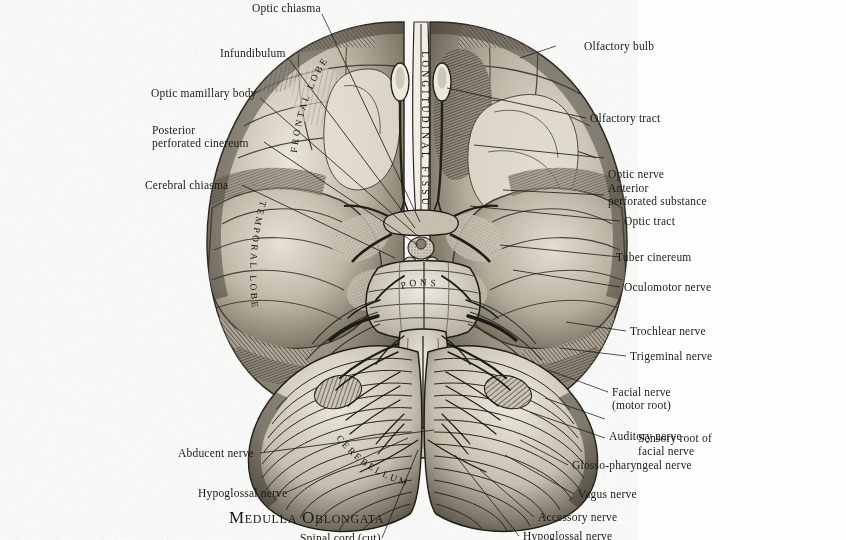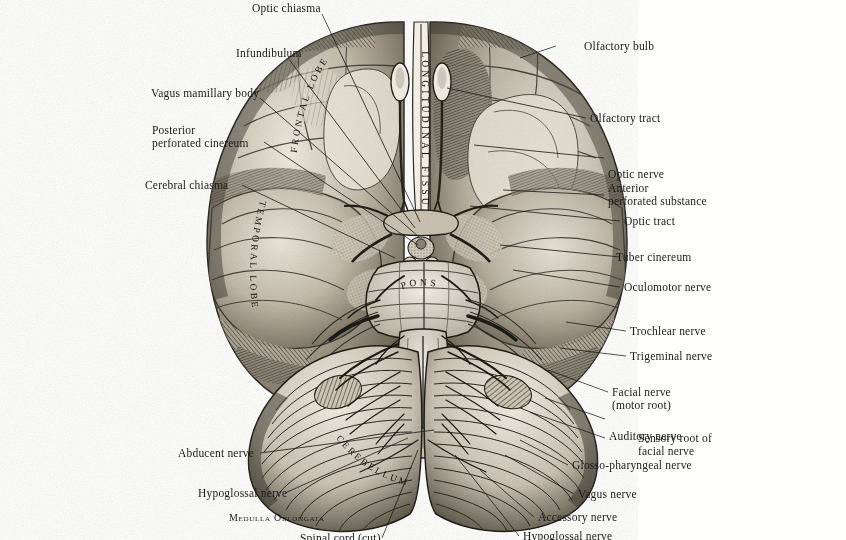--- a/index.html
+++ b/index.html
@@ -4,21 +4,21 @@
 <style>
   html,body{margin:0;padding:0;background:#ffffff;}
   body{width:846px;height:540px;overflow:hidden;
        font-family:"Liberation Serif", serif;}
   #plate{position:relative;width:846px;height:392px;background:#fefefd;}
   svg#fig{position:absolute;inset:0;width:846px;height:540px;}
 
   .lbl{position:absolute;font-family:"Liberation Serif",serif;
        font-size:11.5px;color:#1a1a18;line-height:12.6px;
        white-space:pre;letter-spacing:.2px;}
-  .lbl.sc{font-variant:small-caps;letter-spacing:.7px;font-size:10px;}
+  .lbl.sc{font-variant:small-caps;letter-spacing:.7px;font-size:17px;}
 
   
   .eng{font-family:"Liberation Serif",serif;fill:#15130f;
        letter-spacing:2.6px;font-size:9.4px;}
   .eng2{font-family:"Liberation Serif",serif;fill:#15130f;
         letter-spacing:3.1px;font-size:9.6px;}
   .lead{stroke:#23211d;stroke-width:.85;fill:none;}
 </style>
 </head>
 <body>
@@ -394,22 +394,22 @@
           <line x1="260" y1="453" x2="434" y2="430" class="lead"></line>
           <line x1="285" y1="493" x2="408" y2="438" class="lead"></line>
           <line x1="382" y1="538" x2="418" y2="450" class="lead"></line>
         </g>
 
   </g>
 </svg>
 
 <div id="label-layer">
       <div class="lbl" style="left: 252px; top: 2px;">Optic chiasma</div>
-      <div class="lbl" style="left: 236px; top: 47px;">Infundibulum</div>
-      <div class="lbl" style="left: 151px; top: 87px;">Vagus mamillary body</div>
+      <div class="lbl" style="left: 220px; top: 47px;">Infundibulum</div>
+      <div class="lbl" style="left: 151px; top: 87px;">Optic mamillary body</div>
       <div class="lbl" style="left: 152px; top: 124px;">Posterior
 perforated cinereum</div>
       <div class="lbl" style="left: 145px; top: 179px;">Cerebral chiasma</div>
       <div class="lbl" style="left: 178px; top: 447px;">Abducent nerve</div>
       <div class="lbl" style="left: 198px; top: 487px;">Hypoglossal nerve</div>
       <div class="lbl sc" style="left: 229px; top: 512px;">Medulla Oblongata</div>
       <div class="lbl" style="left: 300px; top: 532px;">Spinal cord (cut)</div>
       <div class="lbl" style="left: 560px; top: 40px; margin-left: 24px;">Olfactory bulb</div>
       <div class="lbl" style="left: 590px; top: 112px; text-align: center;">Olfactory tract</div>
       <div class="lbl" style="left: 608px; top: 168px;">Optic nerve</div>

